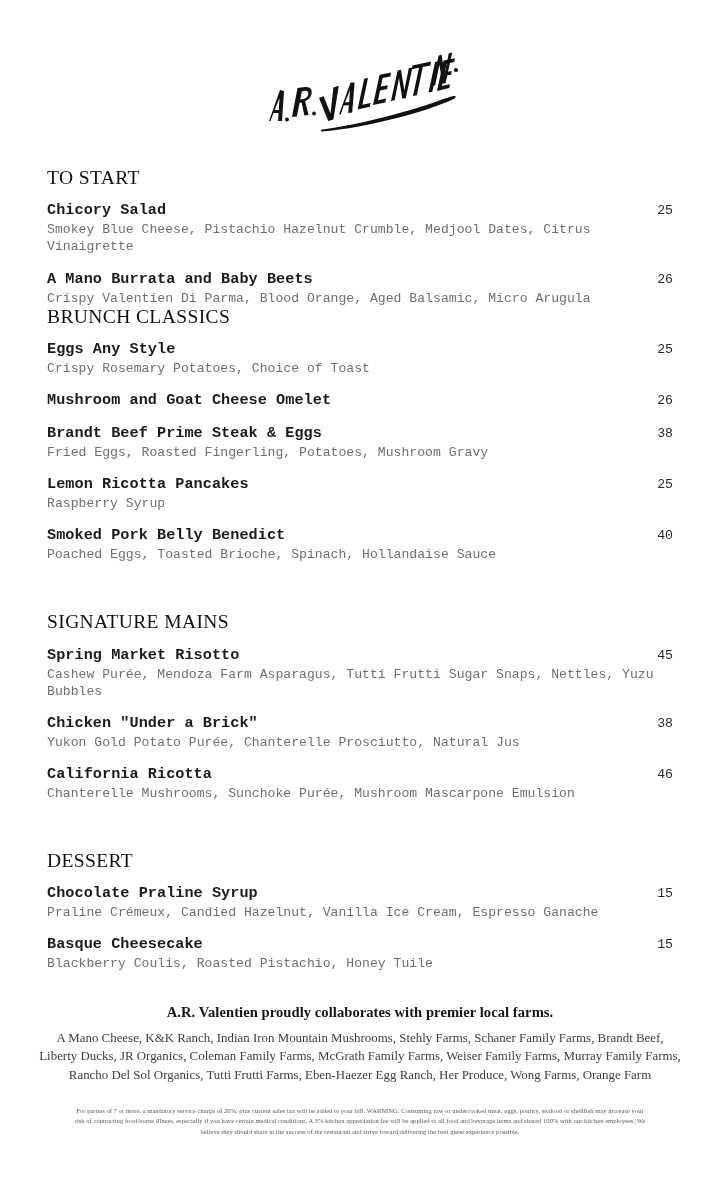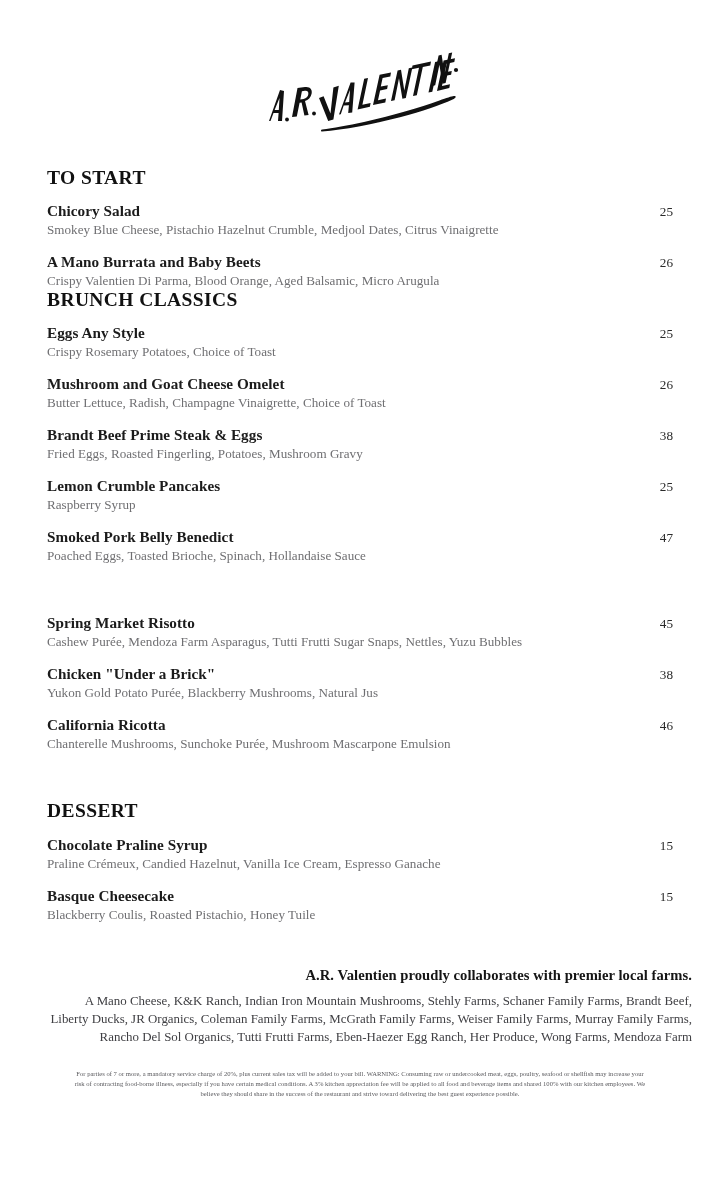--- a/index.html
+++ b/index.html
@@ -37,31 +37,32 @@
   
   .menu {
     padding: 0 47px 0 47px;
     box-sizing: border-box;
   }
 
   .section { }
   .section + .section { }
 
   .section-title {
-    font-weight: bold;
+    font-weight: normal;
     font-size: 19.5px;
     letter-spacing: 0.4px;
     color: #111111;
     margin: 0 0 13px 0;
     line-height: 1.05;
   }
   .section-gap-lg { margin-top: 49px; }
 
   .item {
     margin-bottom: 14px;
+    font-family: Liberation Mono, monospace;
   }
   .item:last-child { margin-bottom: 0; }
 
   .item-head {
     display: flex;
     align-items: baseline;
     justify-content: space-between;
   }
   .item-name {
     font-weight: bold;
@@ -82,23 +83,23 @@
   .item-desc {
     font-size: 13.1px;
     color: #6f6f72;
     line-height: 1.3;
     margin-top: 1px;
     letter-spacing: 0.02px;
   }
 
   
   .farms {
-    margin-top: 44px;
+    margin-top: 32px;
     padding: 0 28px;
-    text-align: right;
+    text-align: center;
     box-sizing: border-box;
   }
   .farms-title {
     font-weight: bold;
     font-size: 14.6px;
     color: #151515;
     margin-bottom: 8px;
     letter-spacing: 0.05px;
   }
   .farms-line {
@@ -198,69 +199,69 @@
         </div>
         <div class="item-desc">Crispy Rosemary Potatoes, Choice of Toast</div>
       </div>
 
       <div class="item">
         <div class="item-head">
           <span class="item-name">Mushroom and Goat Cheese Omelet</span>
           <span class="dotfill"></span>
           <span class="item-price">26</span>
         </div>
-        <div class="item-desc">Butter Lettuce, Radish, Champagne Vinaigrette, Choice of Toast</div>
       </div>
 
       <div class="item">
         <div class="item-head">
           <span class="item-name">Brandt Beef Prime Steak &amp; Eggs</span>
           <span class="dotfill"></span>
           <span class="item-price">38</span>
         </div>
         <div class="item-desc">Fried Eggs, Roasted Fingerling, Potatoes, Mushroom Gravy</div>
       </div>
 
       <div class="item">
         <div class="item-head">
-          <span class="item-name">Lemon Crumble Pancakes</span>
+          <span class="item-name">Lemon Ricotta Pancakes</span>
           <span class="dotfill"></span>
           <span class="item-price">25</span>
         </div>
         <div class="item-desc">Raspberry Syrup</div>
       </div>
 
       <div class="item">
         <div class="item-head">
           <span class="item-name">Smoked Pork Belly Benedict</span>
           <span class="dotfill"></span>
-          <span class="item-price">47</span>
+          <span class="item-price">40</span>
         </div>
         <div class="item-desc">Poached Eggs, Toasted Brioche, Spinach, Hollandaise Sauce</div>
       </div>
     </section>
 
     <section class="section section-gap-lg">
+      <h2 class="section-title">SIGNATURE MAINS</h2>
 
       <div class="item">
         <div class="item-head">
           <span class="item-name">Spring Market Risotto</span>
           <span class="dotfill"></span>
           <span class="item-price">45</span>
         </div>
         <div class="item-desc">Cashew Purée, Mendoza Farm Asparagus, Tutti Frutti Sugar Snaps, Nettles, Yuzu Bubbles</div>
       </div>
 
       <div class="item">
         <div class="item-head">
           <span class="item-name">Chicken "Under a Brick"</span>
           <span class="dotfill"></span>
           <span class="item-price">38</span>
         </div>
-        <div class="item-desc">Yukon Gold Potato Purée, Blackberry Mushrooms, Natural Jus</div>
+        <div class="item-desc">Yukon Gold Potato Purée, Chanterelle Prosciutto, Natural Jus</div>
       </div>
 
       <div class="item">
         <div class="item-head">
           <span class="item-name">California Ricotta</span>
           <span class="dotfill"></span>
           <span class="item-price">46</span>
         </div>
         <div class="item-desc">Chanterelle Mushrooms, Sunchoke Purée, Mushroom Mascarpone Emulsion</div>
       </div>
@@ -287,18 +288,18 @@
         <div class="item-desc">Blackberry Coulis, Roasted Pistachio, Honey Tuile</div>
       </div>
     </section>
 
   </div>
 
   <div class="farms">
     <div class="farms-title">A.R. Valentien proudly collaborates with premier local farms.</div>
     <div class="farms-line">A Mano Cheese, K&amp;K Ranch, Indian Iron Mountain Mushrooms, Stehly Farms, Schaner Family Farms, Brandt Beef,</div>
     <div class="farms-line">Liberty Ducks, JR Organics, Coleman Family Farms, McGrath Family Farms, Weiser Family Farms, Murray Family Farms,</div>
-    <div class="farms-line">Rancho Del Sol Organics, Tutti Frutti Farms, Eben-Haezer Egg Ranch, Her Produce, Wong Farms, Mendoza Farm</div>
+    <div class="farms-line">Rancho Del Sol Organics, Tutti Frutti Farms, Eben-Haezer Egg Ranch, Her Produce, Wong Farms, Orange Farm</div>
   </div>
 
   <div class="fineprint">For parties of 7 or more, a mandatory service charge of 20%, plus current sales tax will be added to your bill. WARNING: Consuming raw or undercooked meat, eggs, poultry, seafood or shellfish may increase your risk of contracting food-borne illness, especially if you have certain medical conditions. A 3% kitchen appreciation fee will be applied to all food and beverage items and shared 100% with our kitchen employees.  We believe they should share in the success of the restaurant and strive toward delivering the best guest experience possible.</div>
 
 </div>
 
 </body></html>

